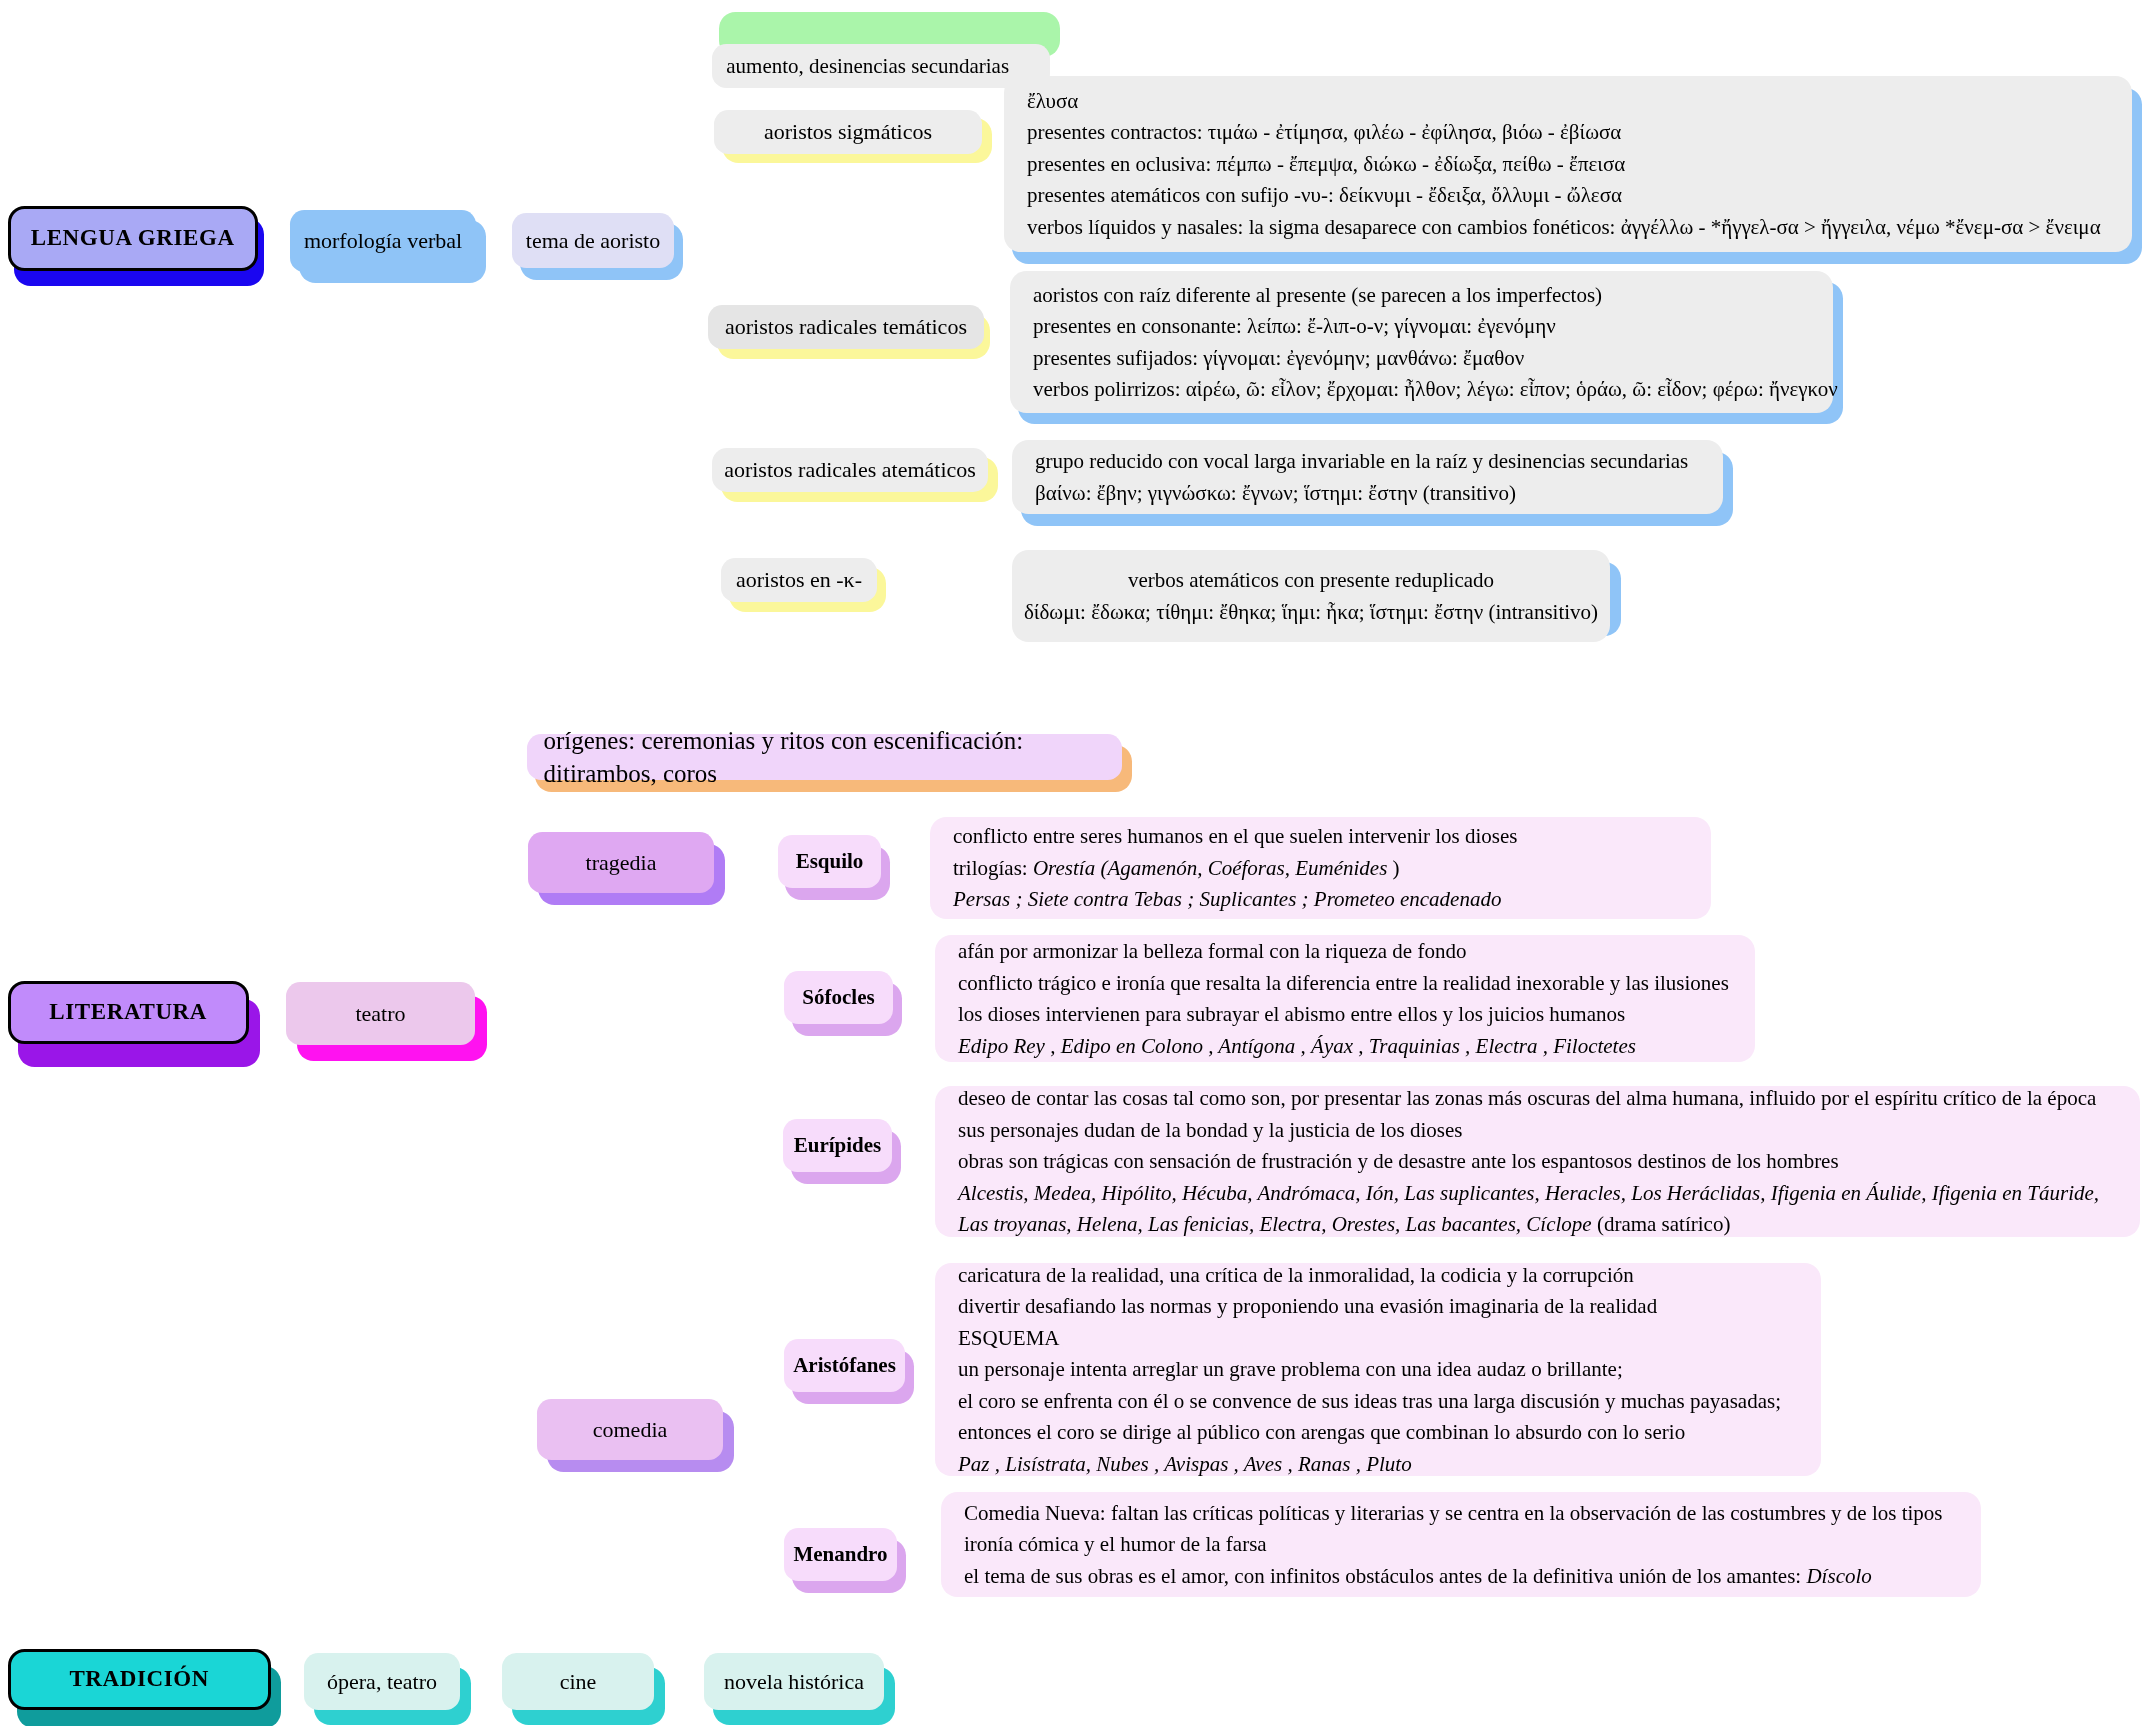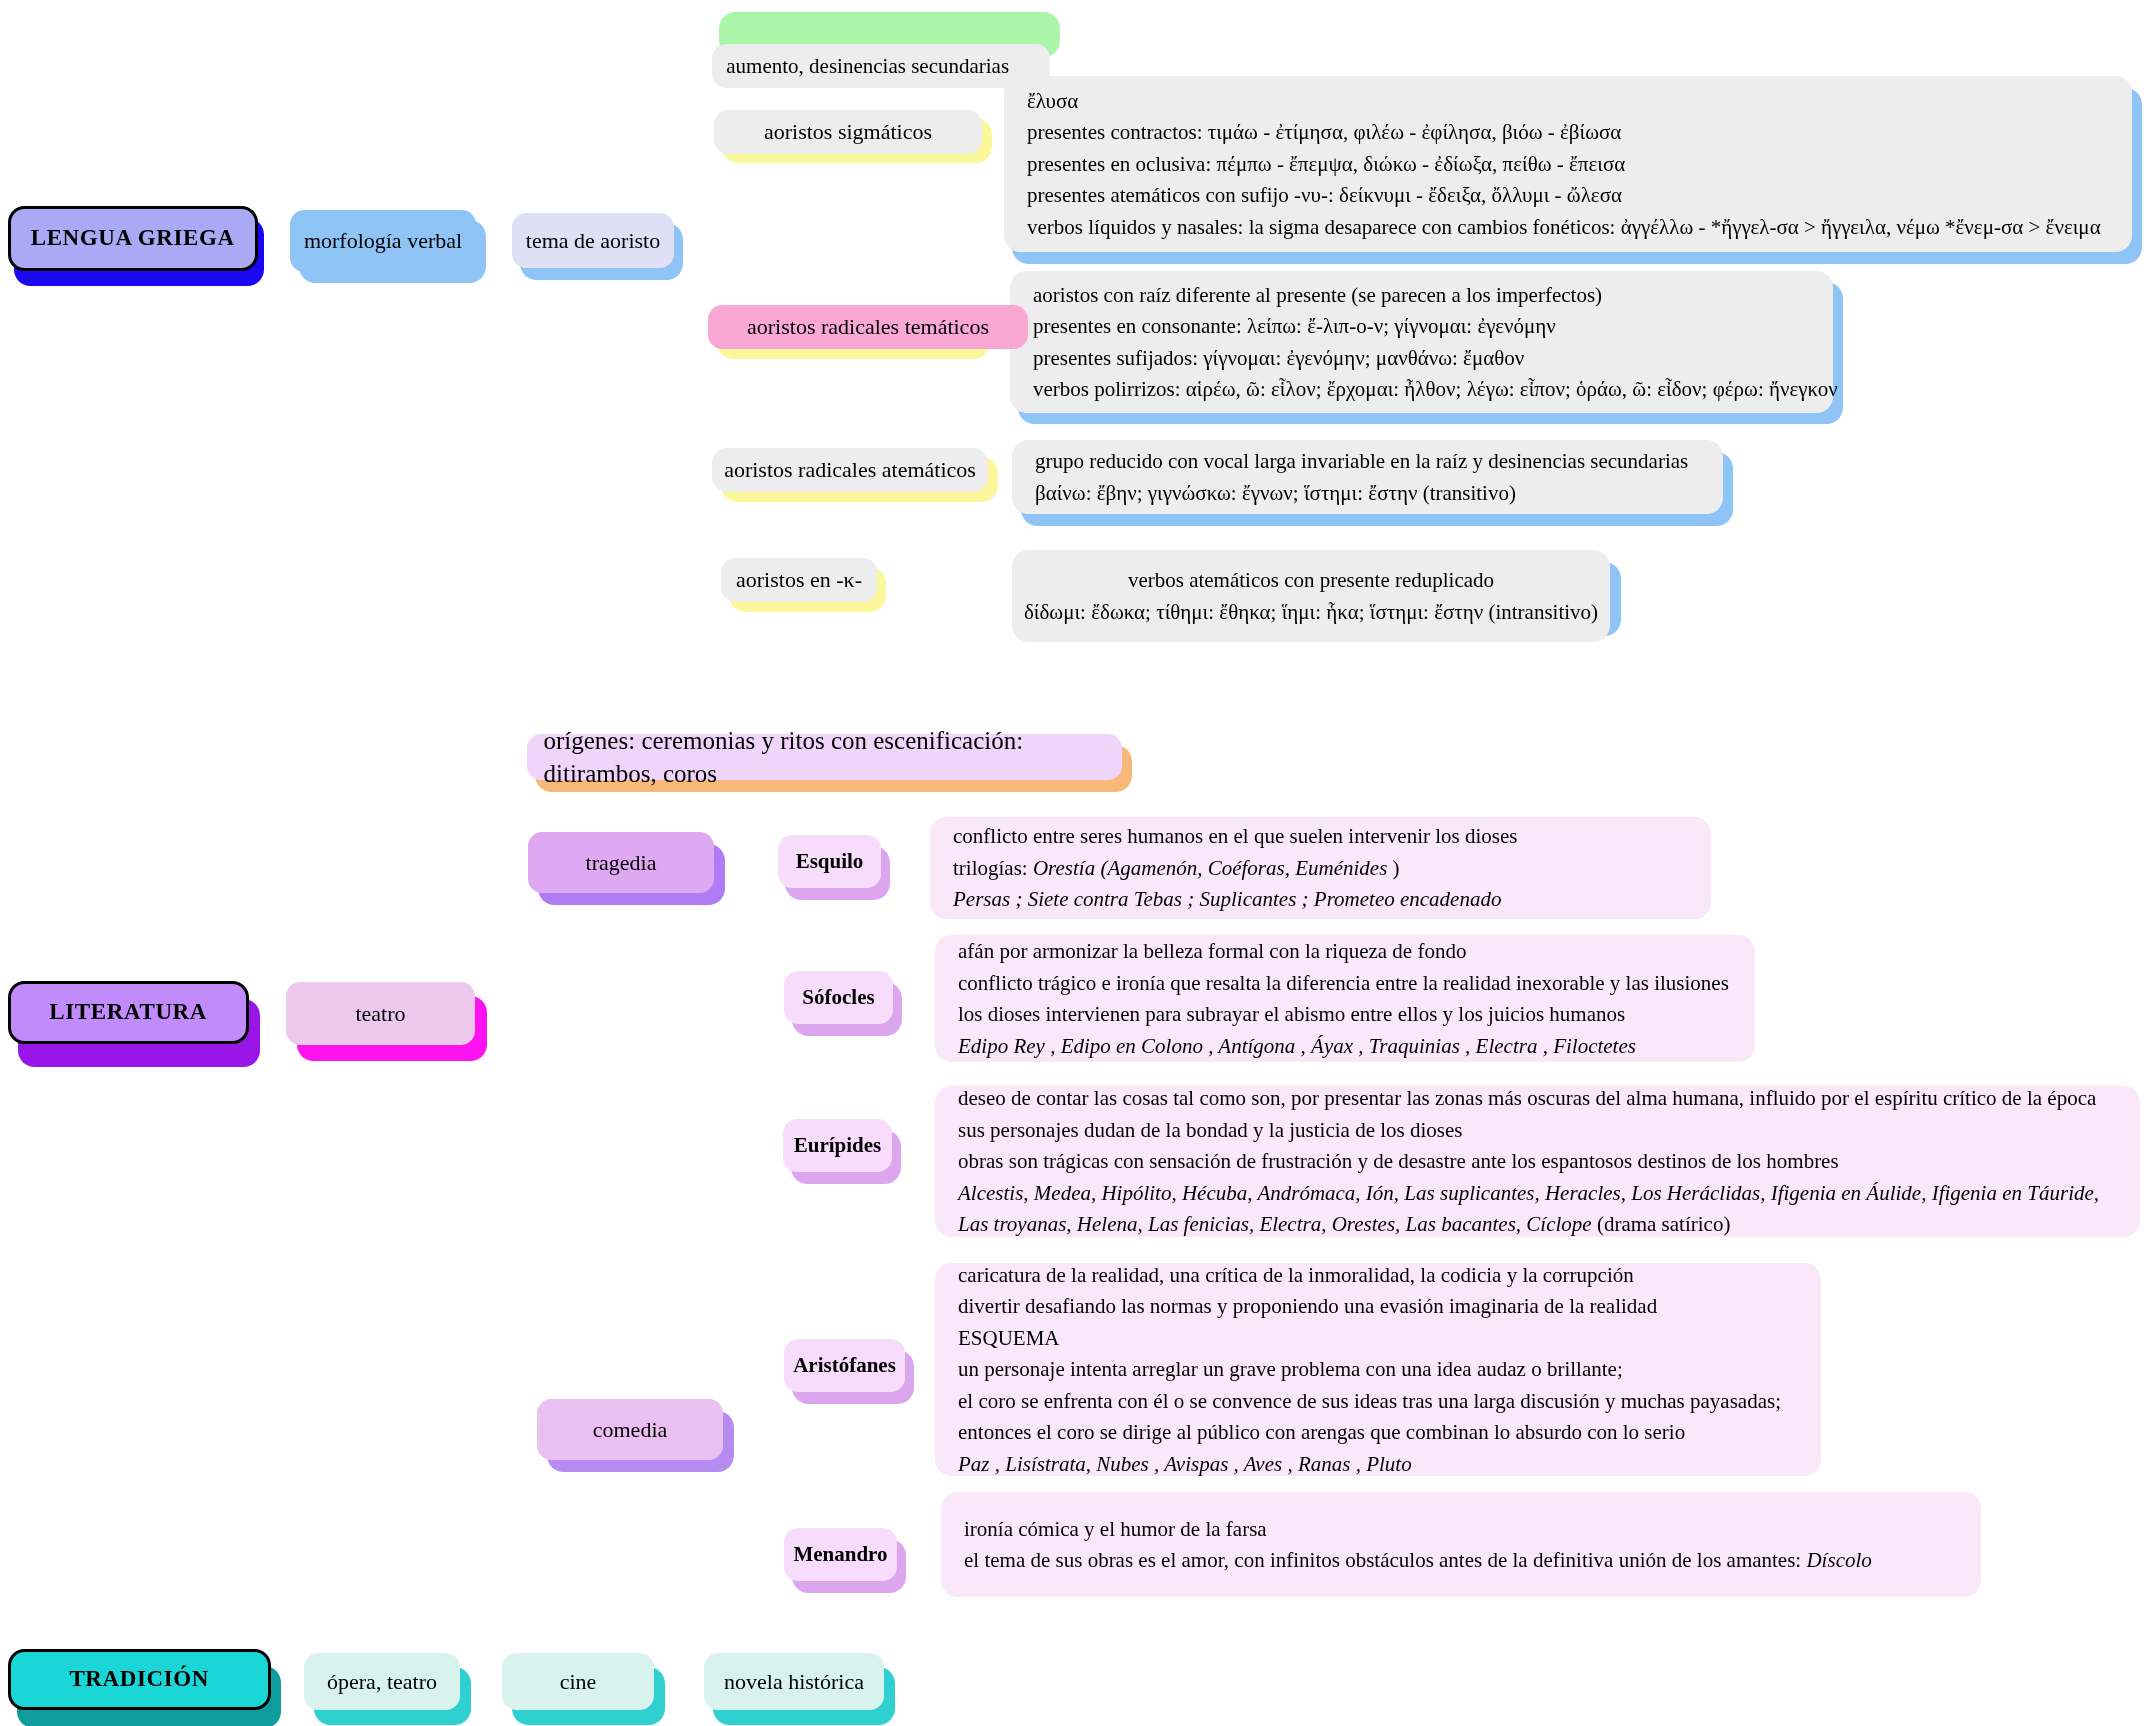--- a/index.html
+++ b/index.html
@@ -109,21 +109,21 @@
 
   <div class="shadow" style="left:1018px; top:282px; width:825px; height:142px; background:#8fc4f7;"></div>
   <div class="panel node" style="left:1010px; top:271px; width:823px; height:142px; background:#ededed;">
     <span class="line">aoristos con raíz diferente al presente (se parecen a los imperfectos)</span>
     <span class="line">presentes en consonante: λείπω: ἔ-λιπ-ο-ν; γίγνομαι: ἐγενόμην</span>
     <span class="line">presentes sufijados: γίγνομαι: ἐγενόμην; μανθάνω: ἔμαθον</span>
     <span class="line">verbos polirrizos: αἱρέω, ῶ: εἷλον; ἔρχομαι: ἦλθον; λέγω: εἶπον; ὁράω, ῶ: εἶδον; φέρω: ἤνεγκον</span>
   </div>
 
   <div class="shadow" style="left:717px; top:314px; width:273px; height:45px; background:#fbf79a;"></div>
-  <div class="node lvl" style="left:708px; top:305px; width:320px; height:44px; background:#f9a8d4;">
+  <div class="node lvl" style="left:708px; top:305px; width:276px; height:44px; background:#e5e5e5;">
     <span class="lbl">aoristos radicales temáticos</span>
   </div>
 
   <div class="shadow" style="left:1021px; top:452px; width:712px; height:74px; background:#8fc4f7;"></div>
   <div class="panel node" style="left:1012px; top:440px; width:711px; height:74px; background:#ededed;">
     <span class="line">grupo reducido con vocal larga invariable en la raíz y desinencias secundarias</span>
     <span class="line">βαίνω: ἔβην; γιγνώσκω: ἔγνων; ἵστημι: ἔστην (transitivo)</span>
   </div>
 
   <div class="shadow" style="left:721px; top:457px; width:277px; height:45px; background:#fbf79a;"></div>
@@ -217,20 +217,21 @@
   <div class="node lvl" style="left:537px; top:1399px; width:186px; height:61px; background:#eac0f2;">
     <span class="lbl">comedia</span>
   </div>
 
   <div class="shadow" style="left:792px; top:1539px; width:114px; height:54px; background:#dba6ee;"></div>
   <div class="node lvl" style="left:784px; top:1528px; width:113px; height:53px; background:#f7dcfb; font-weight:bold; font-size:21px;">
     <span class="lbl">Menandro</span>
   </div>
 
   <div class="panel node" style="left:941px; top:1492px; width:1040px; height:105px; background:#fae8fa;">
+    <span class="line">Comedia Nueva: faltan las críticas políticas y literarias y se centra en la observación de las costumbres y de los tipos</span>
     <span class="line">ironía cómica y el humor de la farsa</span>
     <span class="line">el tema de sus obras es el amor, con infinitos obstáculos antes de la definitiva unión de los amantes: <span class="it">Díscolo</span></span>
   </div>
 
   <div class="shadow" style="left:16.5px; top:1666px; width:264px; height:62px; background:#0f9c9c;"></div>
   <div class="node root" style="left:7.7px; top:1649px; width:263px; height:61px; background:#1ad6d6;">
     <span class="lbl">TRADICIÓN</span>
   </div>
 
   <div class="shadow" style="left:314px; top:1667px; width:157px; height:58px; background:#2ed0d0;"></div>

